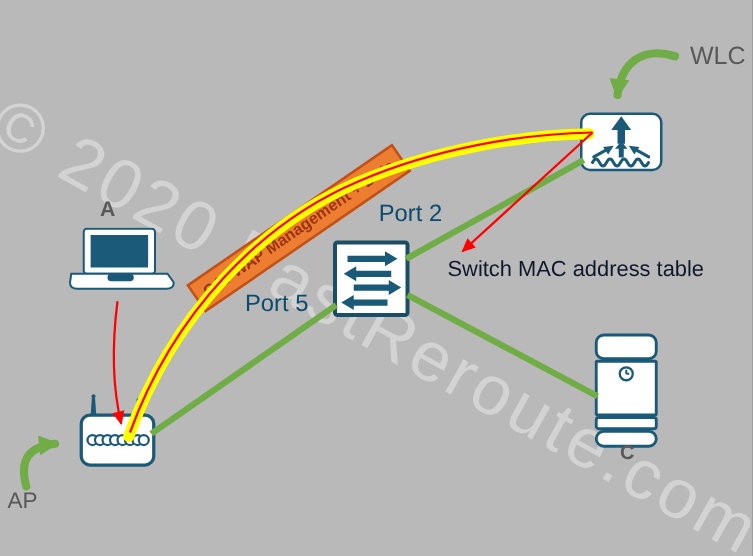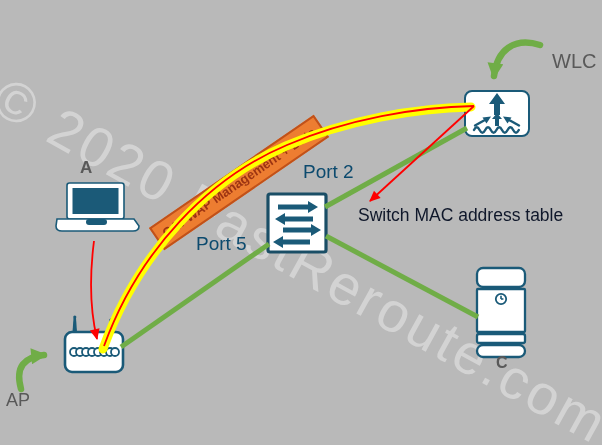--- a/index.html
+++ b/index.html
@@ -9,21 +9,21 @@
   }
   .abs{position:absolute;}
   #watermark{
     left:14px;top:64px;font-size:56px;letter-spacing:3px;white-space:nowrap;
     color:rgba(255,255,255,0.38);transform:rotate(29deg);transform-origin:0 0;
     pointer-events:none;
   }
   .devlabel{color:#595959;}
   #label-a{left:80px;top:158px;font-size:17px;font-weight:bold;}
   #label-ap{left:6px;top:390px;font-size:18px;}
-  #label-wlc{left:552px;top:34px;font-size:20px;margin-top:16px;}
+  #label-wlc{left:552px;top:34px;font-size:20px;}
   #label-c{left:496px;top:354px;font-size:16px;font-weight:bold;}
   .portlabel{color:#0c4a6e;font-size:19px;}
   #port1{left:196px;top:233px;}
   #port2{left:303px;top:161px;}
   #port3{left:298px;top:274px;}
   #banner{
     left:139px;top:169px;width:200px;height:27px;
     background:#ed7d31;border:2px solid #c0511a;box-sizing:border-box;
     transform:rotate(-34.5deg);
     display:flex;align-items:center;justify-content:center;

